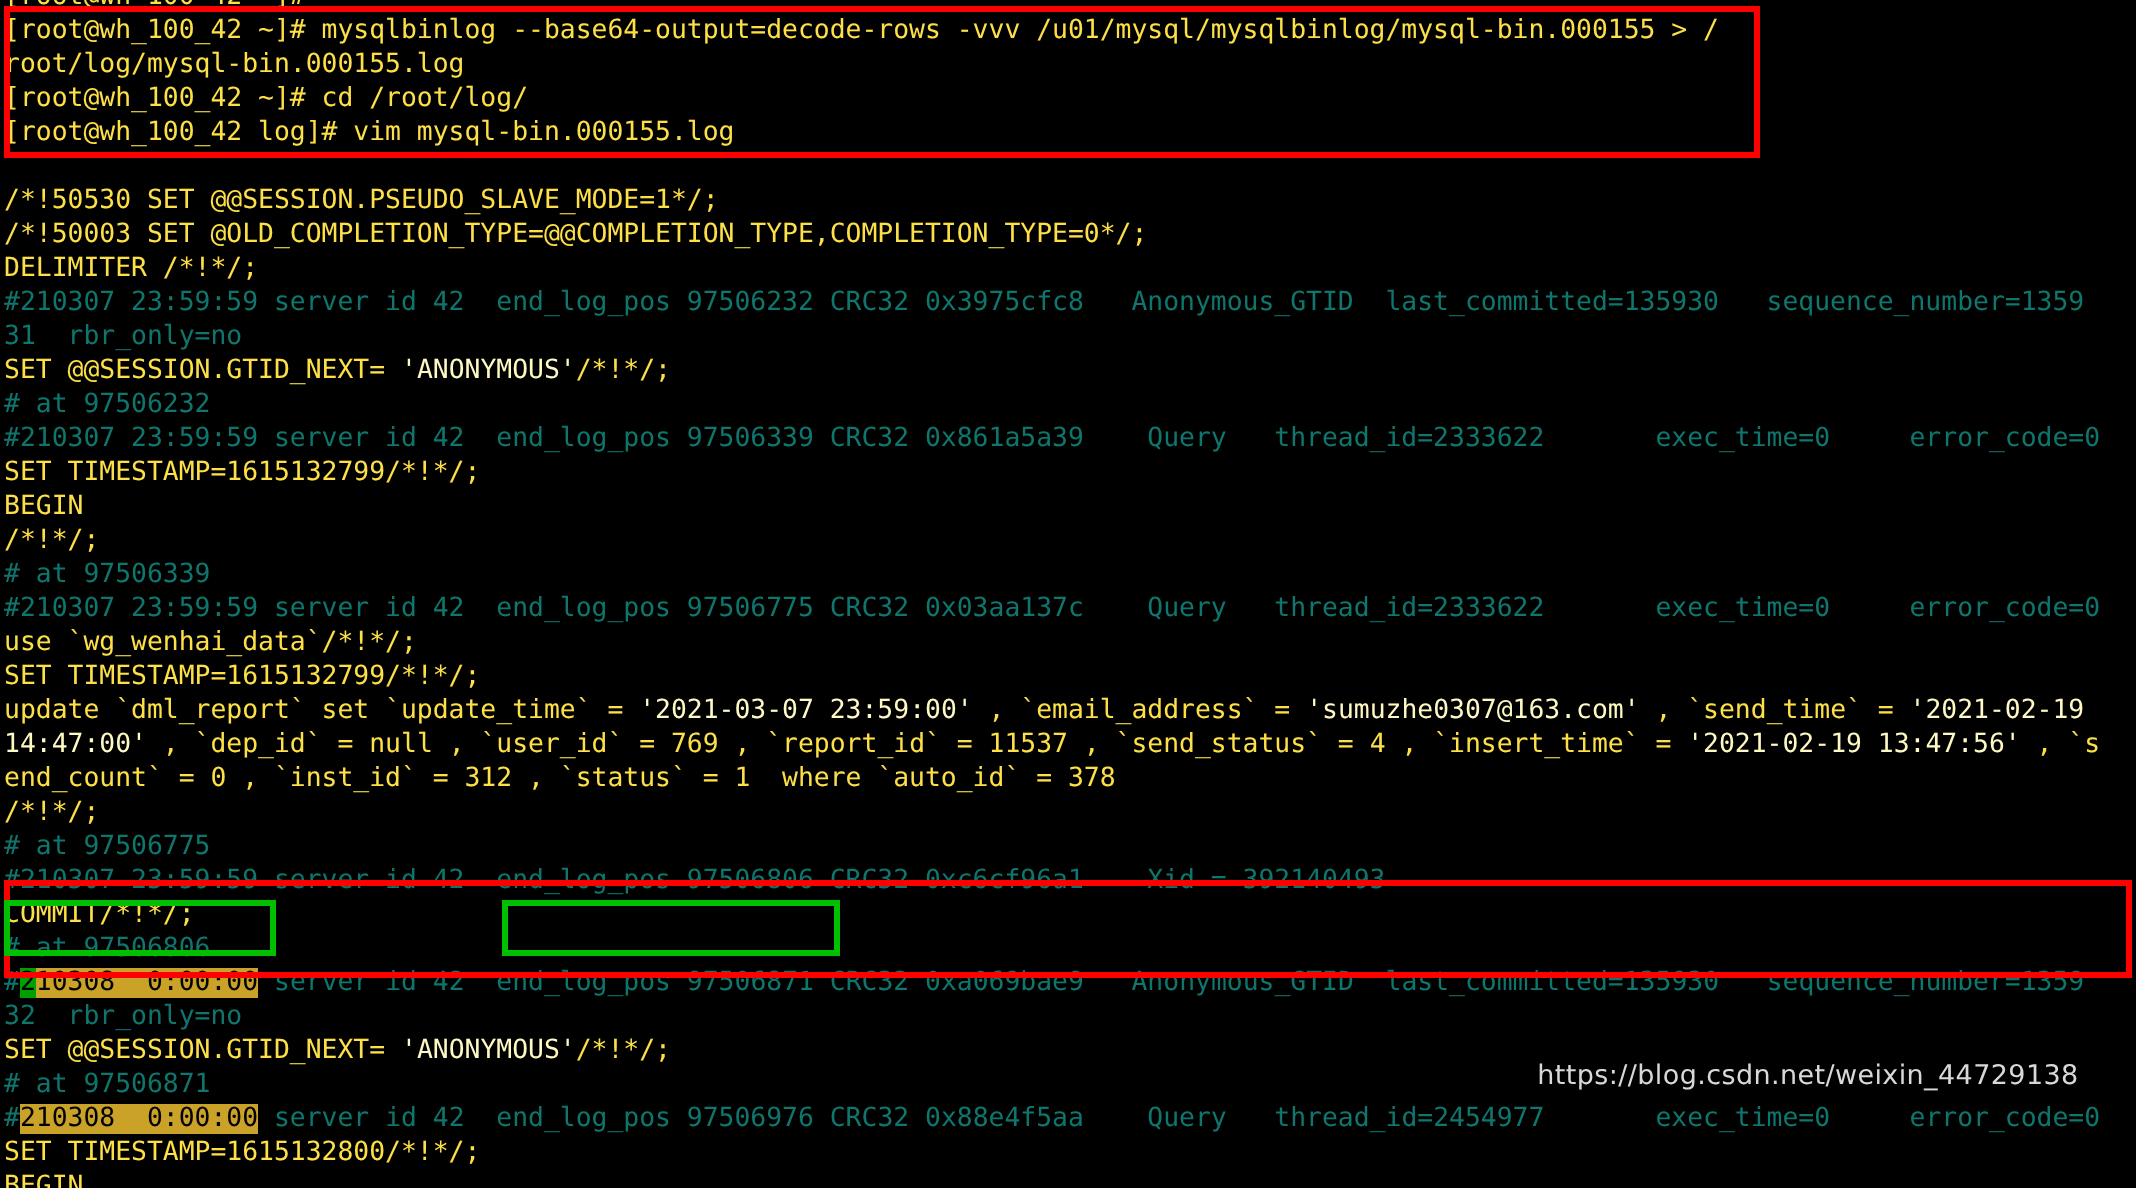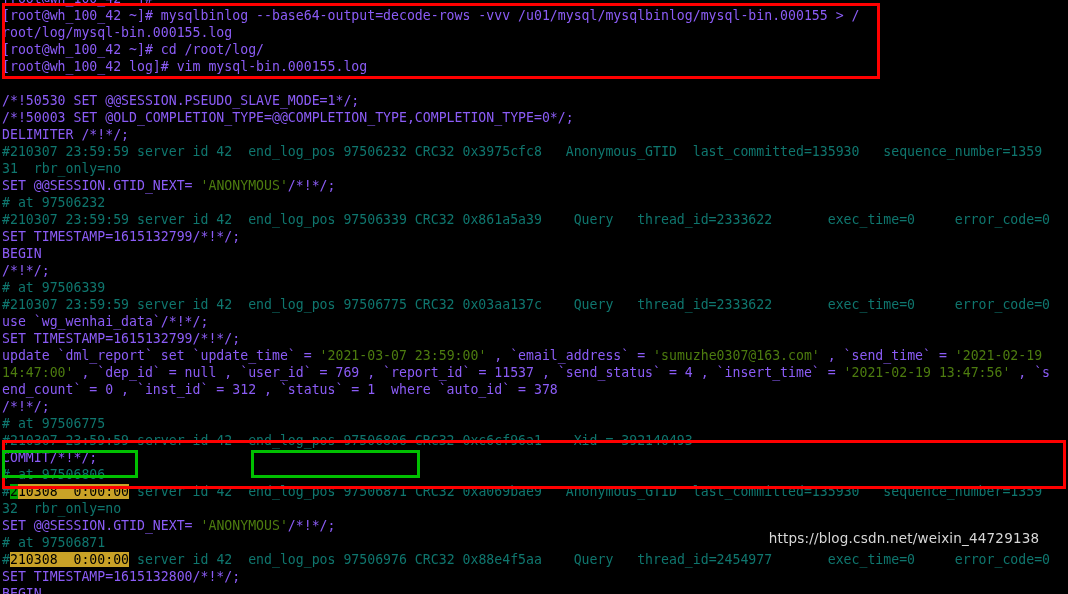--- a/index.html
+++ b/index.html
@@ -33,23 +33,23 @@
     letter-spacing: 0px;
     white-space: pre;
   }
   .row {
     height: 17px;
     white-space: pre;
     padding-left: 2px;
   }
 
   
-  .c-white  { color: #8b5cf6; }
+  .c-white  { color: #fde047; }
   .c-blue   { color: #0f766e; }
-  .c-red    { color: #4d7c0f; }
+  .c-red    { color: #fef9c3; }
 
   
   .hl {
     background: #c9a227;
     color: #000000;
   }
   
   .cursor {
     background: #00a000;
     color: #000000;

